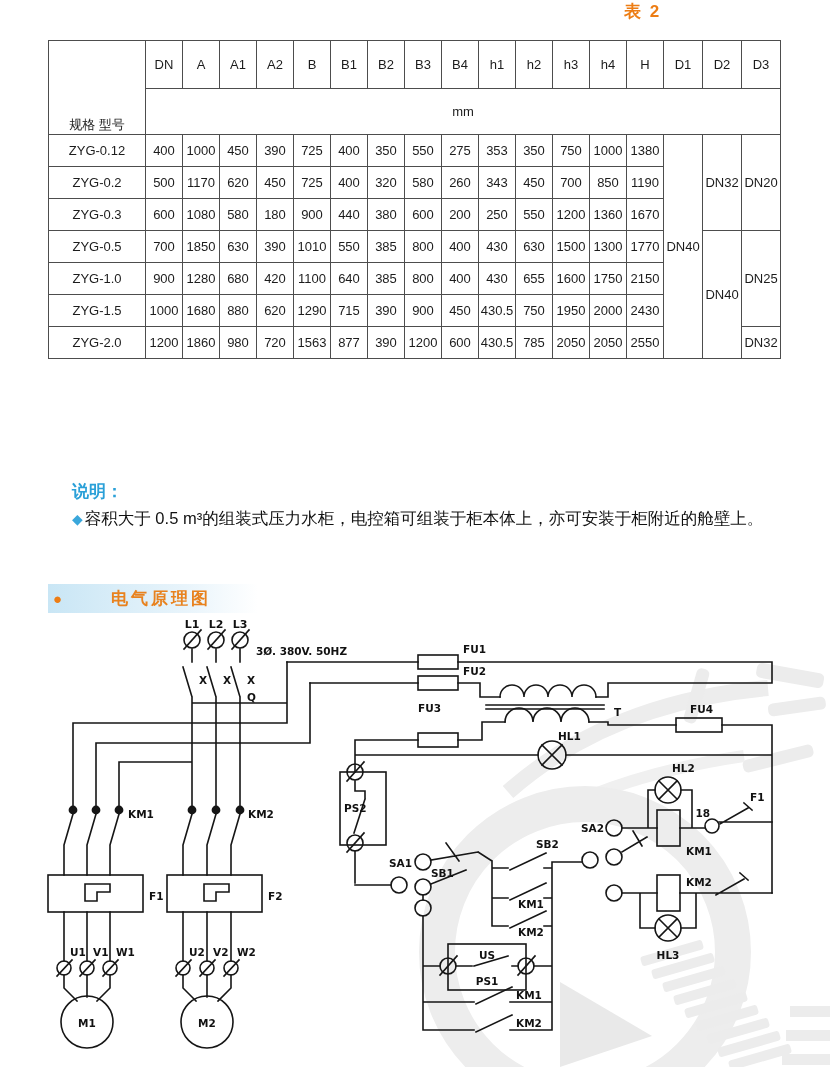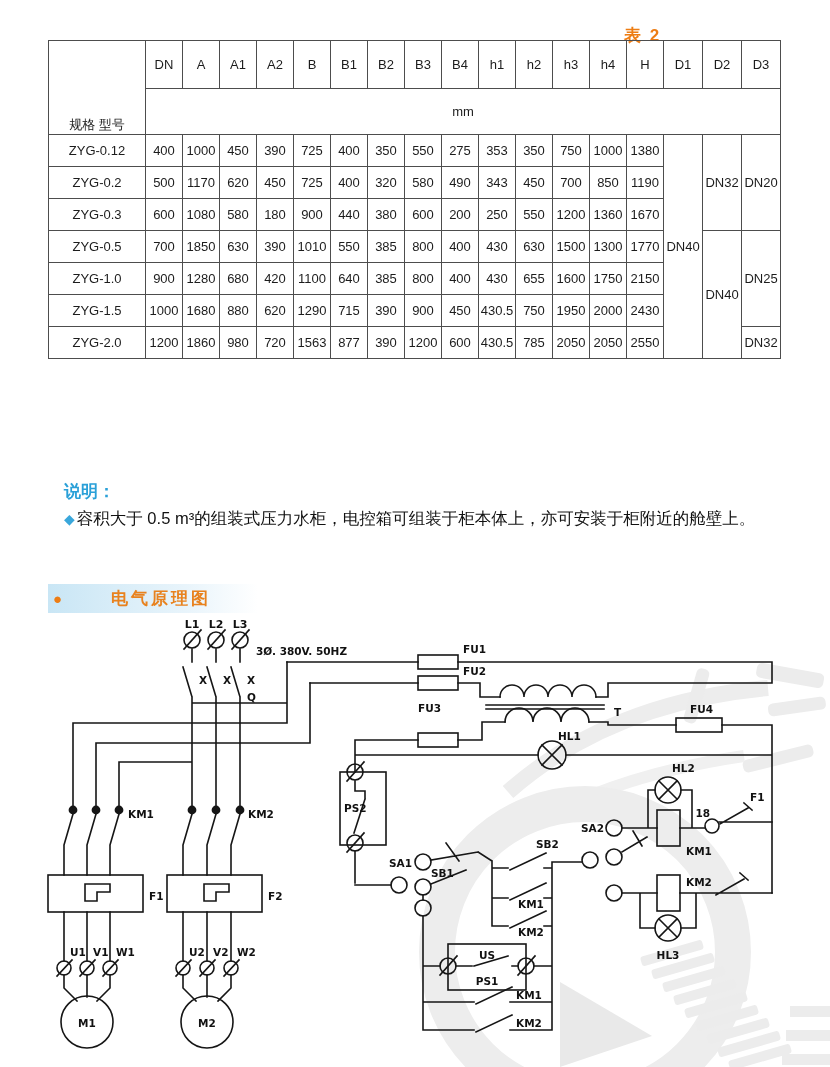--- a/index.html
+++ b/index.html
@@ -1,31 +1,31 @@
 <!DOCTYPE html>
 <html><head>
 <meta charset="utf-8">
 <style>
   html,body{margin:0;padding:0;}
   body{width:830px;height:1067px;position:relative;background:#ffffff;
        font-family:"Liberation Sans",sans-serif;overflow:hidden;}
-  .table-caption{position:absolute;left:624px;top:24px;color:#ed7d14;
+  .table-caption{position:absolute;left:624px;top:0;color:#ed7d14;
        font-weight:bold;font-size:17px;letter-spacing:2px;}
   table.spec{position:absolute;left:48px;top:40px;width:730px;
        border-collapse:collapse;table-layout:fixed;}
   table.spec td{border:1px solid #4d4d4d;text-align:center;padding:0;
        font-size:13px;color:#1c1c1c;overflow:hidden;white-space:nowrap;}
   table.spec thead tr.cols{height:48px;}
   table.spec thead tr.unit{height:46px;padding-left:16px;}
   table.spec tbody tr{height:32px;}
   td.corner{vertical-align:bottom;text-align:left;font-size:12px;
        padding:0 2px 6px 3px;}
   td.model{text-align:left;padding-left:3px;font-size:13px;}
   td.unitcell{font-size:14px;}
-  .notes{position:absolute;left:64px;top:480px;width:732px;color:#111;}
+  .notes{position:absolute;left:72px;top:480px;width:732px;color:#111;}
   .notes-heading{color:#2aa0d8;font-weight:bold;font-size:17px;margin-bottom:3px;}
   .note-item{font-size:16.5px;line-height:1.48;padding-left:22px;text-indent:-22px;}
   .diamond{color:#3aa7db;font-size:14px;margin-right:2px;}
   .section-bar{position:absolute;left:48px;top:584px;width:210px;height:29px;
        background:linear-gradient(to right,#c9e6f5,#e8f4fb 65%,#ffffff);
        display:flex;align-items:center;padding-left:5px;box-sizing:border-box;}
   .section-bar .dot{color:#ed7d14;font-size:15px;margin-right:3px;}
   .section-title{color:#e8821e;font-weight:bold;font-size:17px;letter-spacing:3px;margin-left:46px;}
   svg text{font-family:"DejaVu Sans","Liberation Sans",sans-serif;
        font-weight:bold;font-size:10.5px;fill:#111;stroke:none;}
@@ -91,21 +91,21 @@
       <tr>
         <td class="model">ZYG-0.2</td>
         <td>500</td>
         <td>1170</td>
         <td>620</td>
         <td>450</td>
         <td>725</td>
         <td>400</td>
         <td>320</td>
         <td>580</td>
-        <td>490</td>
+        <td>260</td>
         <td>343</td>
         <td>450</td>
         <td>700</td>
         <td>850</td>
         <td>1190</td>
       </tr>
       <tr>
         <td class="model">ZYG-0.3</td>
         <td>600</td>
         <td>1080</td>

